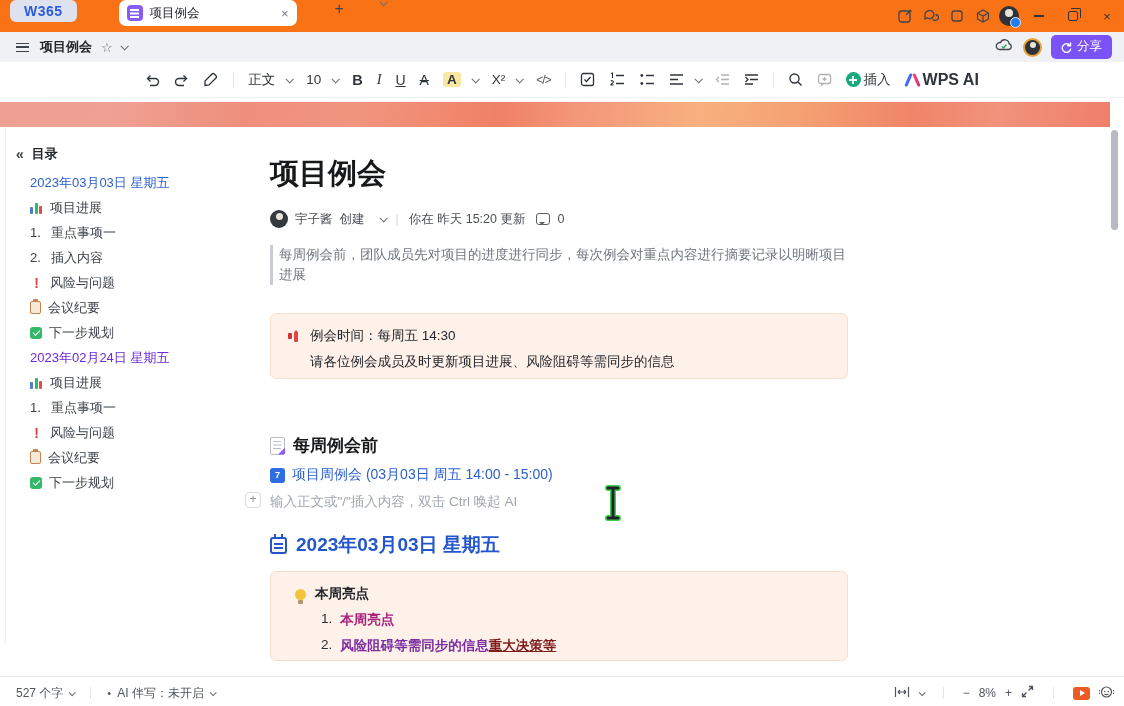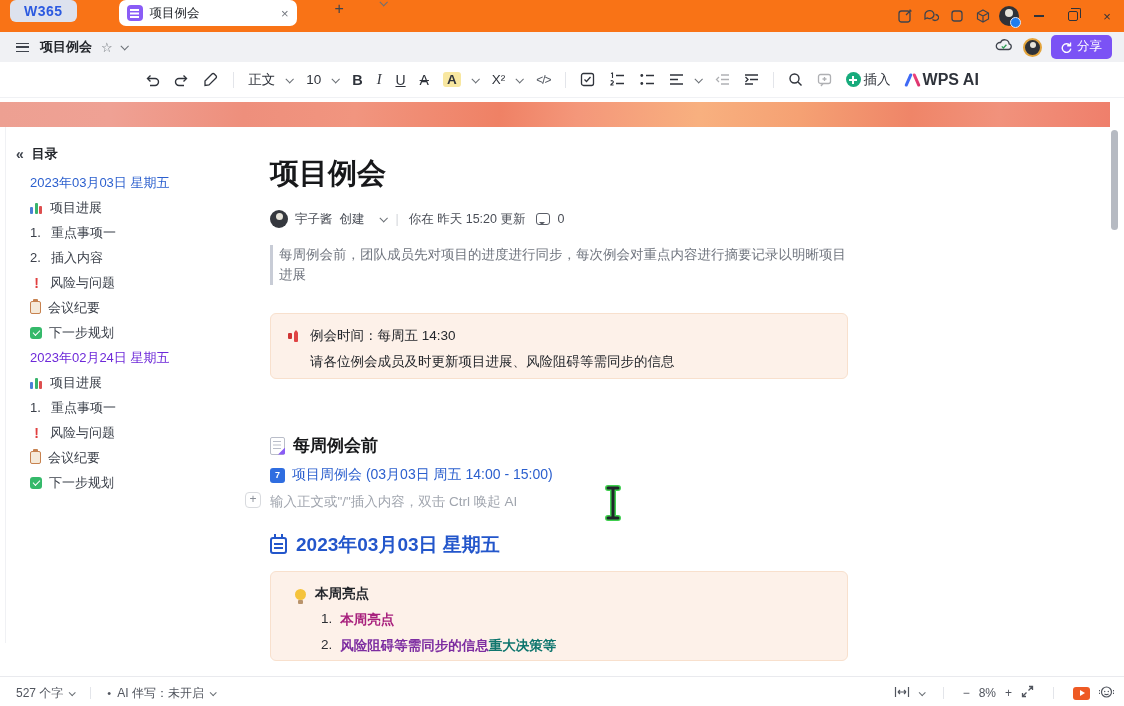--- a/index.html
+++ b/index.html
@@ -113,21 +113,21 @@
   .ic-cal-blue::before { content:""; position:absolute; left:2px; top:-5px; width:2px; height:4px; background:#2356cb; box-shadow:7px 0 0 #2356cb; }
   .ic-cal-blue::after { content:""; position:absolute; left:2px; top:4px; width:9px; height:2px; background:#2356cb; box-shadow:0 4px 0 #2356cb; }
   .callout2 { top:473px; height:90px;padding-left:24px; }
   .hl-title { display:flex; align-items:center; gap:9px; font-size:13.5px; font-weight:bold; color:#24272c; }
   .ic-bulb { width:11px; height:11px; border-radius:50%; background:#f5c33b; position:relative; flex:none; }
   .ic-bulb::after { content:""; position:absolute; left:3px; bottom:-4px; width:5px; height:4px; background:#b9936b; border-radius:1px; }
   .hl-item { display:flex; gap:8px; font-size:13.5px; font-weight:bold; margin-top:8px; padding-left:26px; }
   .hl-num { color:#2c2f34; font-weight:normal; }
   .hl-magenta { color:#a8217d; }
   .hl-purple { color:#7d2da1; }
-  .hl-red { color:#0f766e; }
+  .hl-red { color:#7f1d1d;text-decoration:underline; }
   .cursor-ibeam { position:absolute; left:601px; top:386px; }
 
   
   .statusbar { height:33px; background:#fff; border-top:1px solid #e9eaee; display:flex; align-items:center; font-size:12px; color:#51555e; position:relative; }
   .sb-left { display:flex; align-items:center; margin-left:16px; gap:6px; }
   .sb-div { width:1px; height:12px; background:#e3e5ea; margin:0 10px; }
   .sb-right { position:absolute; right:10px; display:flex; align-items:center; gap:9px; }
   .schev { display:inline-block; width:5px; height:5px; border-right:1.2px solid #6b7076; border-bottom:1.2px solid #6b7076; transform:rotate(45deg) translateY(-1px); }
   .sb-dot { font-size:11px; }
   .play-btn { width:17px; height:13px; background:#ee5a24; border-radius:3px; position:relative; }

